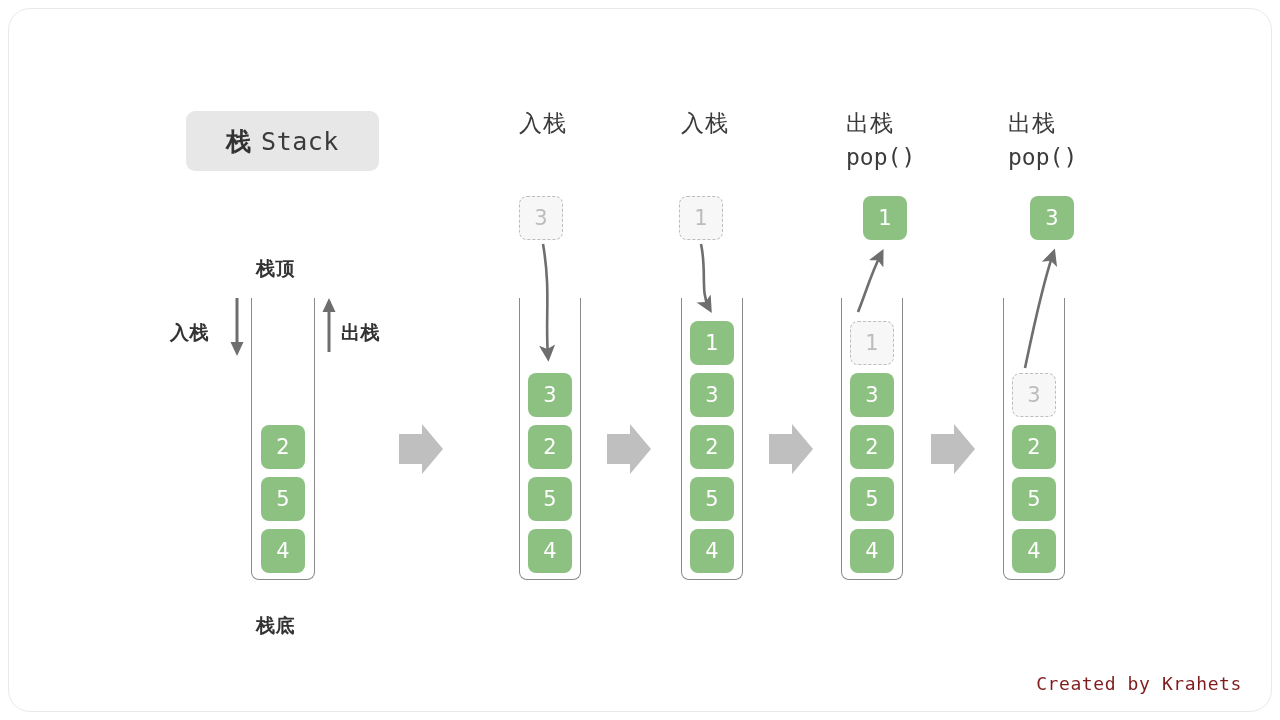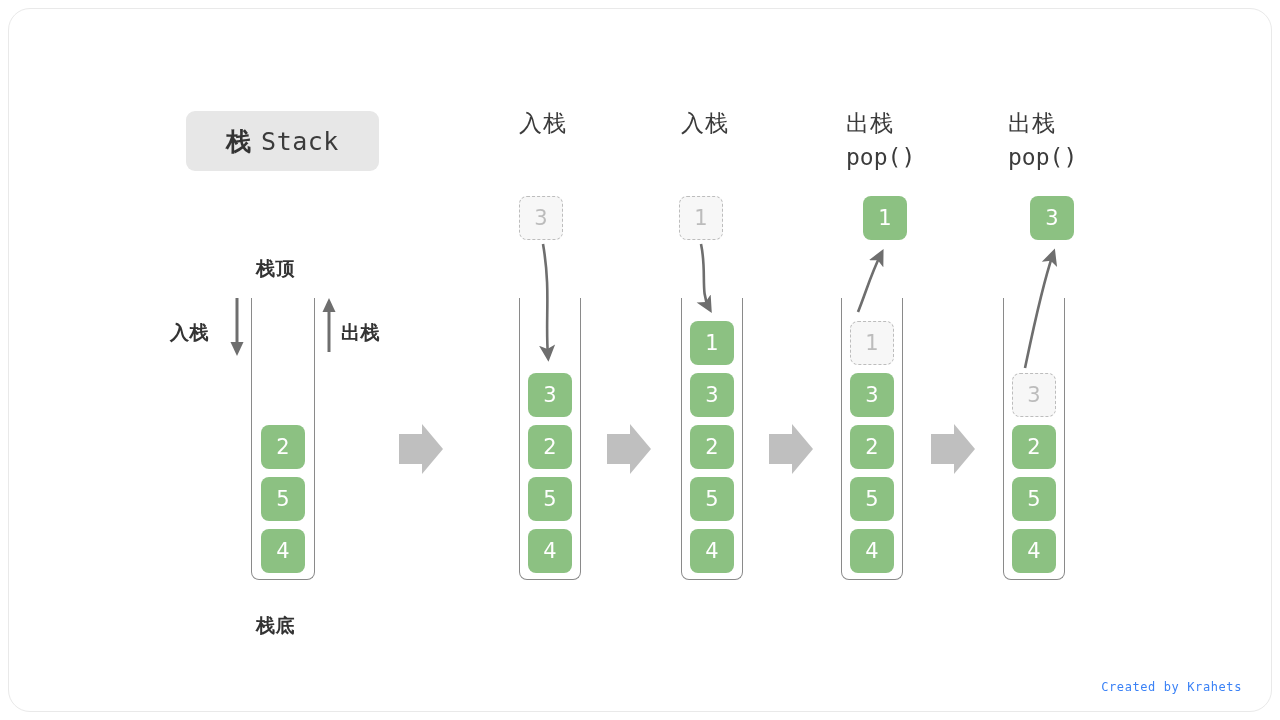--- a/index.html
+++ b/index.html
@@ -142,22 +142,22 @@
     height: 720px;
     pointer-events: none;
   }
 
   
   .footer {
     position: absolute;
     right: 38px;
     bottom: 26px;
     font-family: "DejaVu Sans Mono", "Liberation Mono", monospace;
-    font-size: 12px;
-    color: #3b82f6;
+    font-size: 18px;
+    color: #7f1d1d;
     letter-spacing: 0.6px;
   }
 </style>
 </head>
 <body>
 
 <div id="canvas">
   <div class="frame"></div>
 
   <div class="title-badge">

